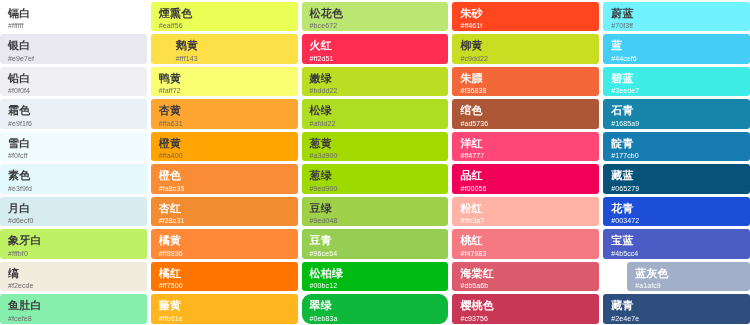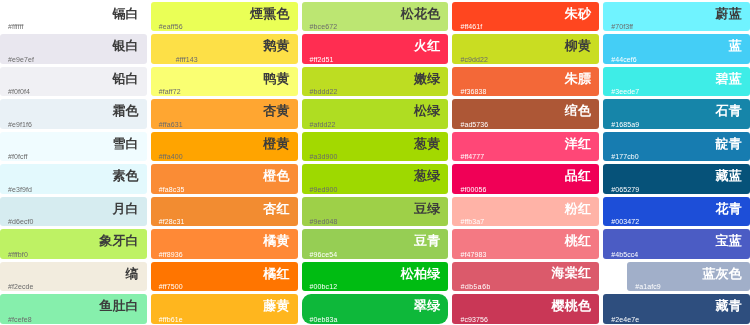--- a/index.html
+++ b/index.html
@@ -25,25 +25,24 @@
     border-radius: 3px;
     margin: 1.5px 0;
     padding: 5px 8px 0 8px;
     overflow: hidden;
     display: flex;
     flex-direction: column;
     justify-content: center;
     line-height: 1.25;
   }
   .swatch-name {
-    font-size: 13px;
+    font-size: 11px;
     font-weight: bold;
     letter-spacing: 0.2px;
     white-space: nowrap;
-    text-align: right;
   }
   .swatch-hex {
     font-size: 7px;
     margin-top: 1.5px;
     white-space: nowrap;
     letter-spacing: 0.1px;
   }
   .light-text { color: #ffffff; }
   .dark-text { color: #3c3c3c; }
   .mid-text { color: #6b6b6b; }
@@ -217,21 +216,21 @@
       <div class="swatch-hex mid-text">#f2ecde</div>
     </div>
     <div class="swatch" style="background: rgb(255, 117, 0);">
       <div class="swatch-name light-text">橘红</div>
       <div class="swatch-hex light-text">#ff7500</div>
     </div>
     <div class="swatch" style="background: rgb(0, 188, 18);">
       <div class="swatch-name light-text">松柏绿</div>
       <div class="swatch-hex light-text">#00bc12</div>
     </div>
-    <div class="swatch" style="background: rgb(219, 90, 107); font-family: Liberation Mono, monospace;">
+    <div class="swatch" style="background: rgb(219, 90, 107);">
       <div class="swatch-name light-text">海棠红</div>
       <div class="swatch-hex light-text">#db5a6b</div>
     </div>
     <div class="swatch" style="background: rgb(161, 175, 201); margin-left: 24px;">
       <div class="swatch-name light-text">蓝灰色</div>
       <div class="swatch-hex light-text">#a1afc9</div>
     </div>
     <div class="swatch" style="background: #86efac;">
       <div class="swatch-name dark-text">鱼肚白</div>
       <div class="swatch-hex mid-text">#fcefe8</div>

